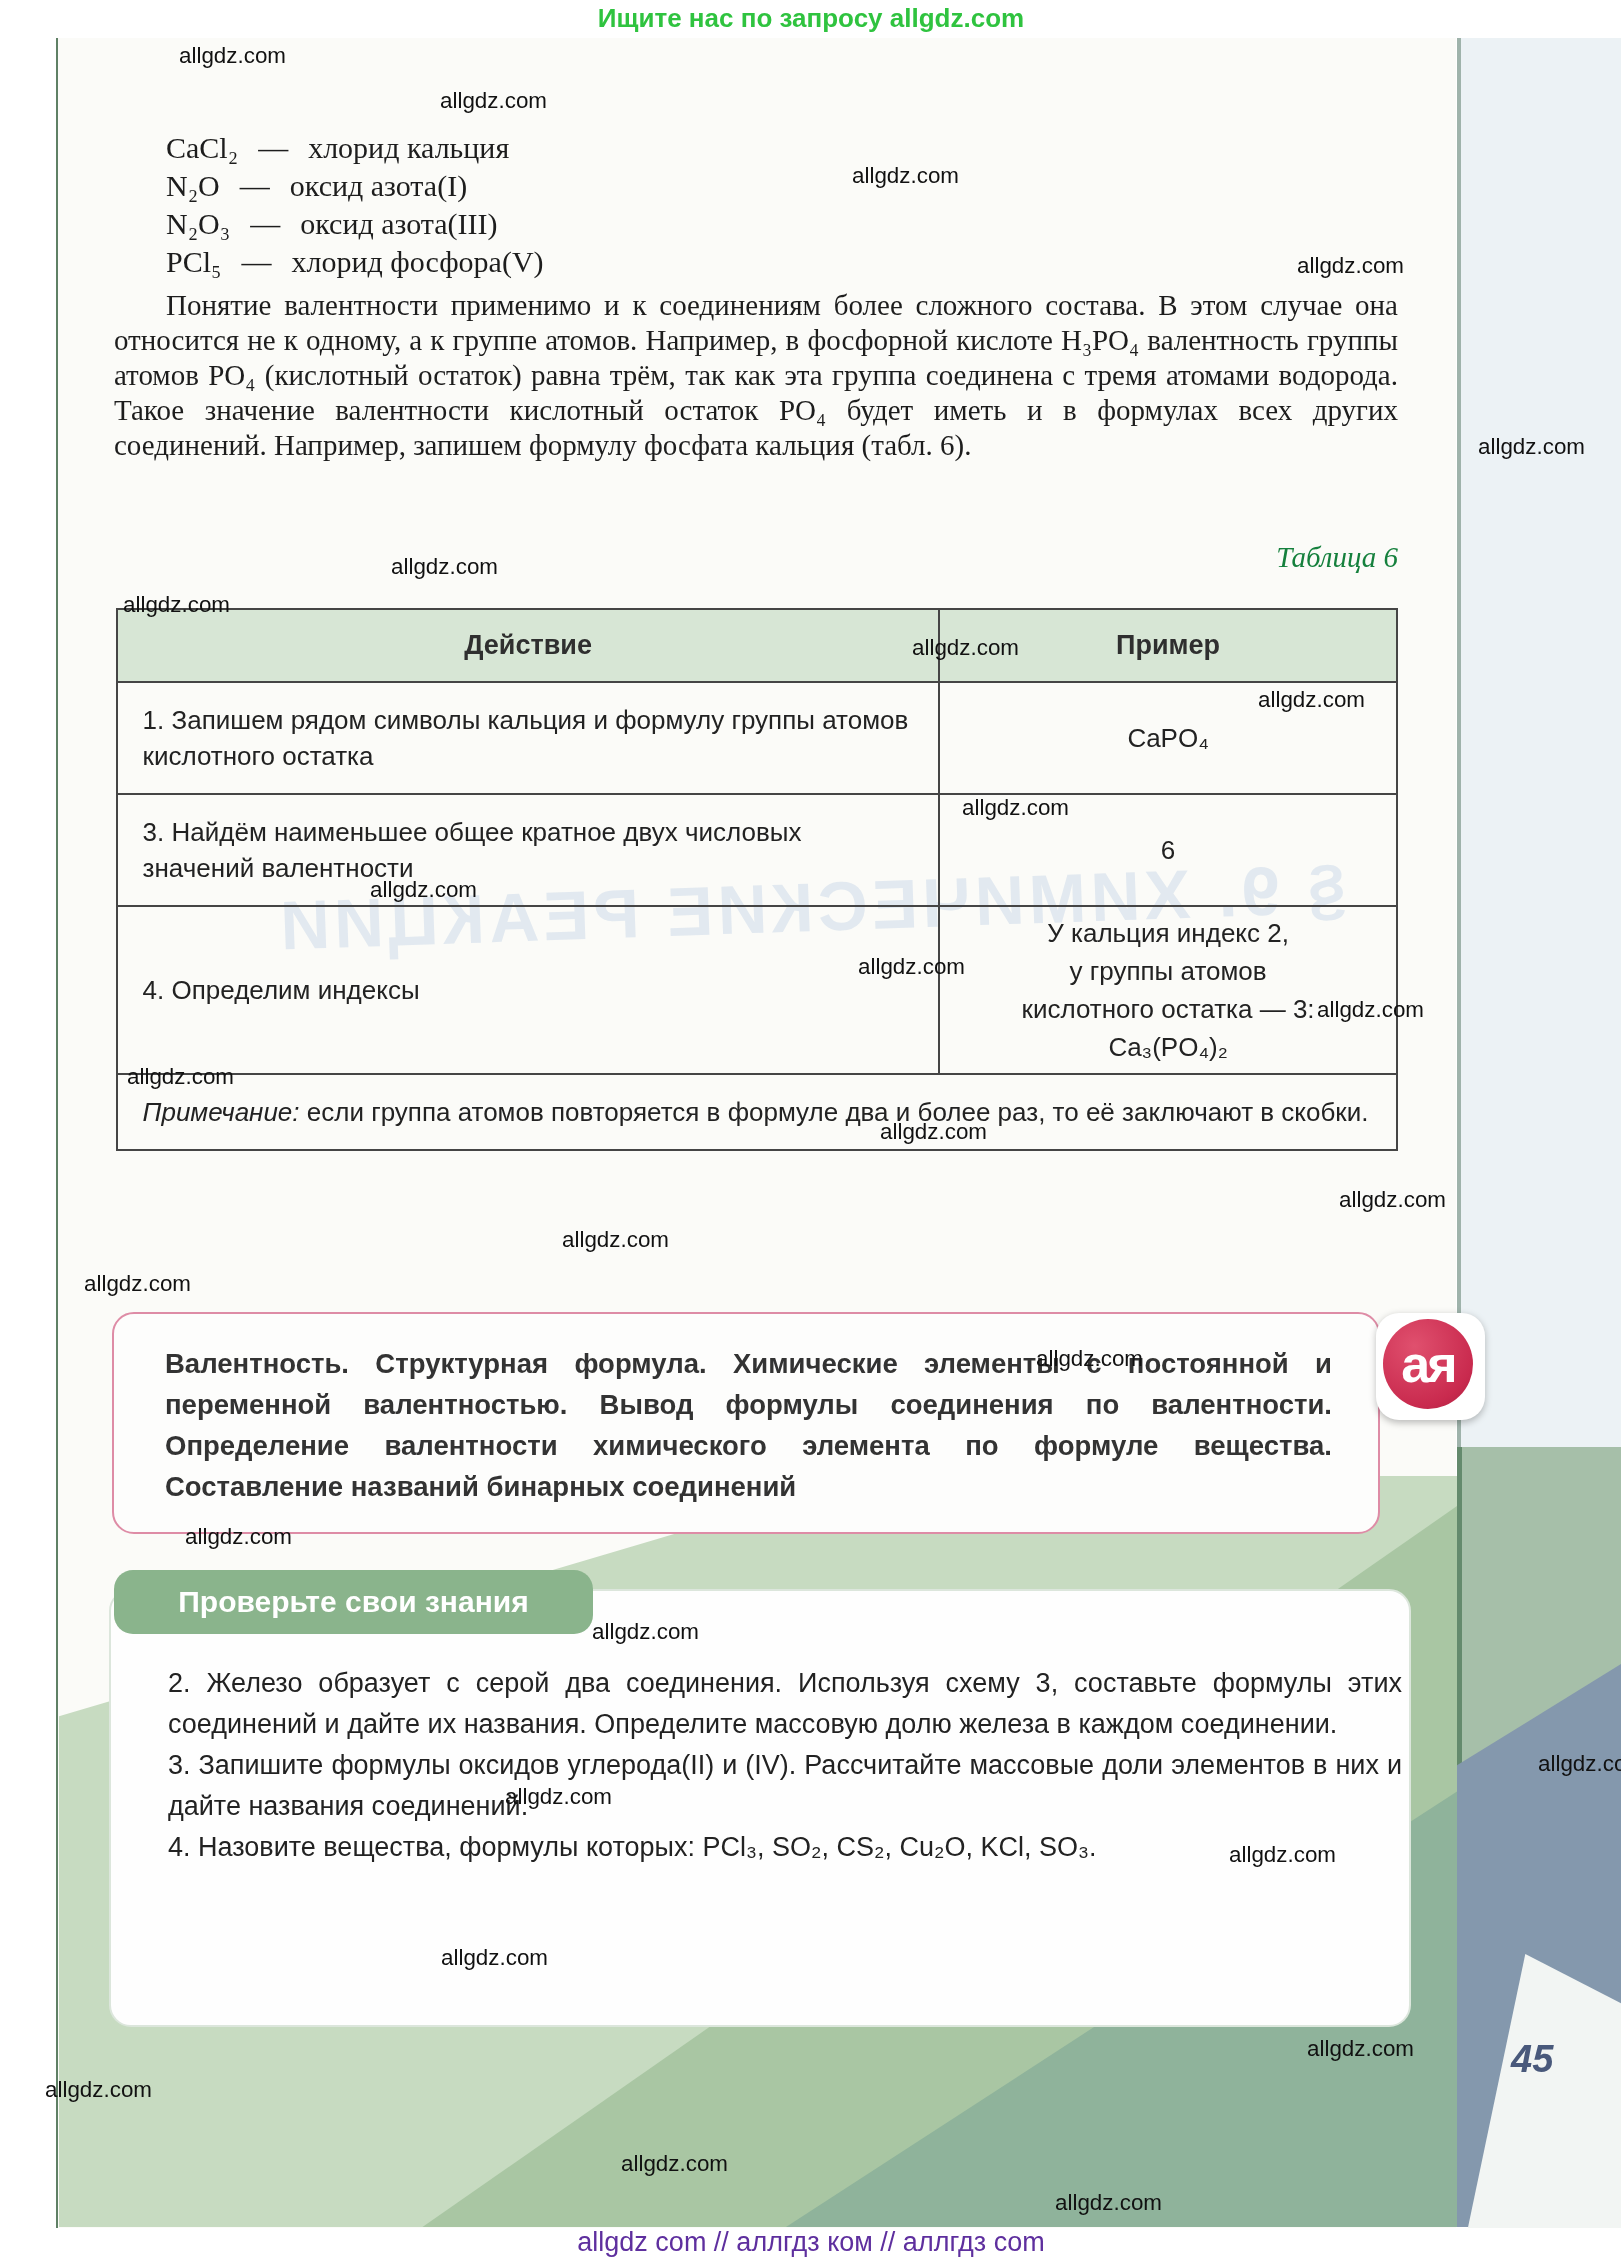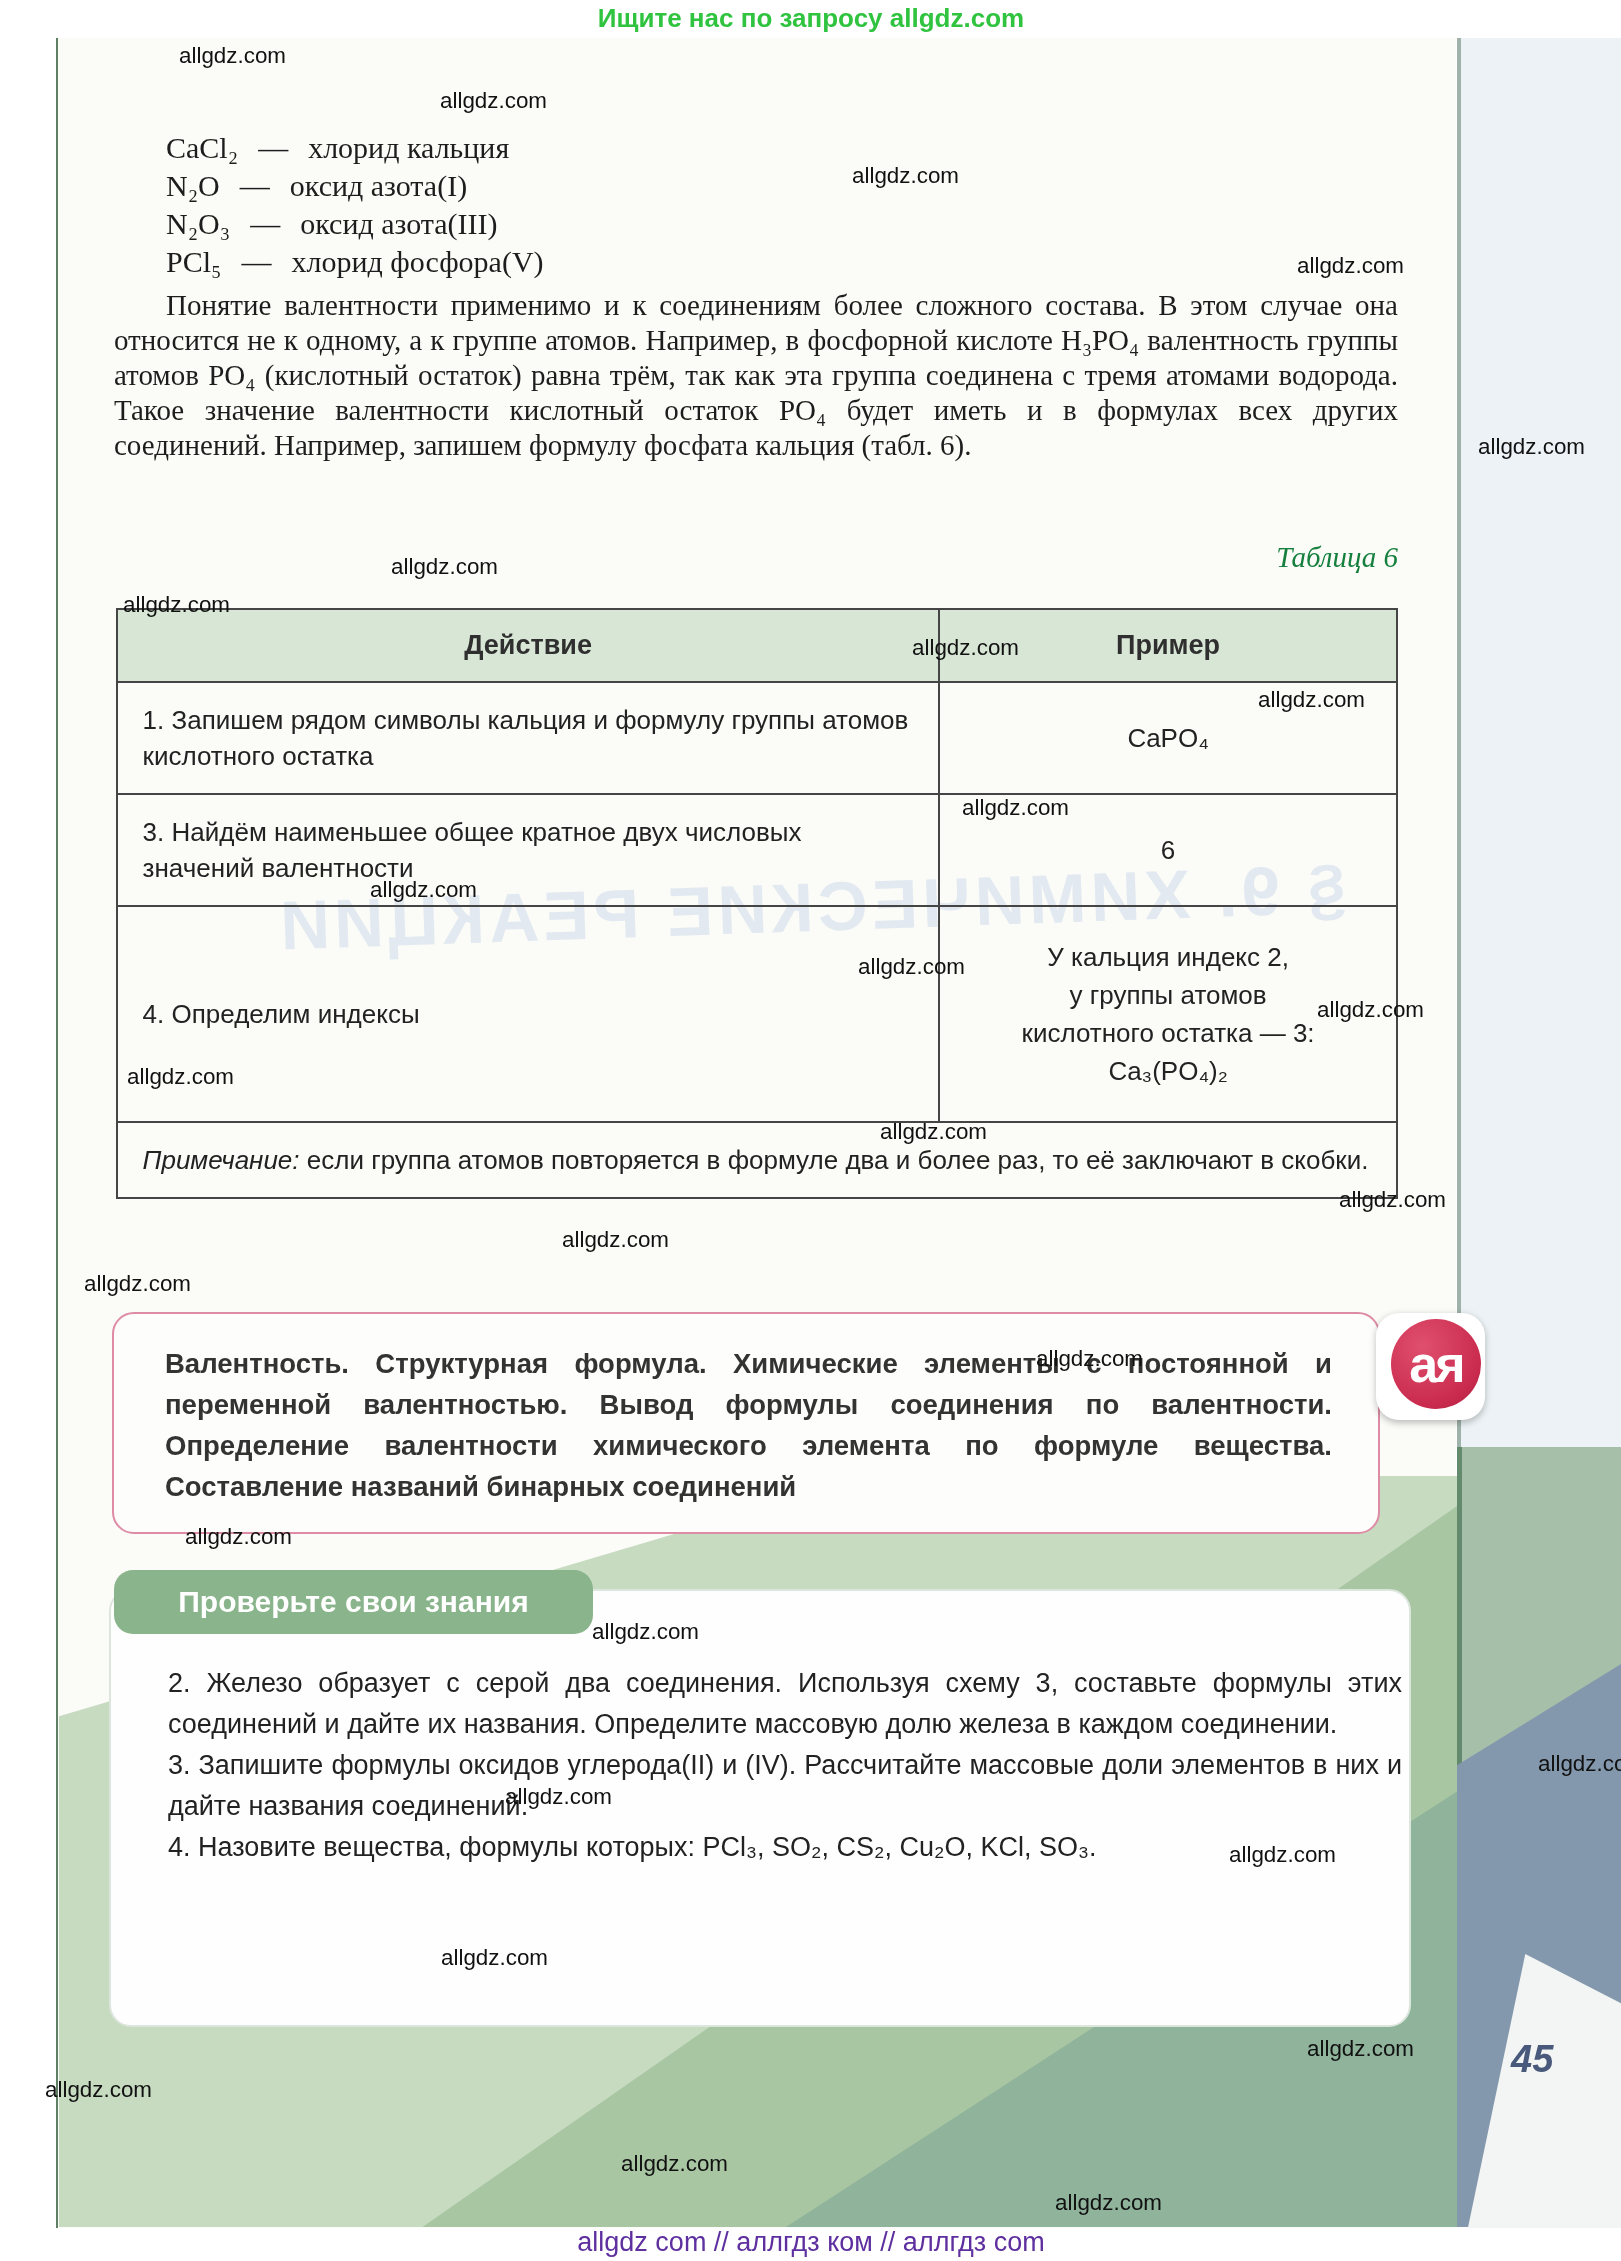--- a/index.html
+++ b/index.html
@@ -53,35 +53,35 @@
 
   
   .table-caption{position:absolute;left:116px;top:541px;width:1282px;text-align:right;z-index:2;
                  font-family:"Liberation Serif",serif;font-style:italic;font-size:29px;color:#15803d;}
   .main-table{position:absolute;left:116px;top:608px;width:1282px;border-collapse:collapse;z-index:2;}
   .main-table th{border:2.2px solid #454545;background:#d7e6d5;font-size:27px;font-weight:bold;
                  color:#2f2f2f;padding:20px 14.5px;}
   .main-table td{border:2.2px solid #454545;font-size:26px;line-height:36px;color:#222;
                  vertical-align:middle;}
   .action-cell{width:771px;padding:19px 24.6px;}
-  .example-cell{text-align:center;padding:31px 19px;}
+  .example-cell{text-align:center;padding:7px 19px;}
   .ex-line{line-height:38px;}
   .main-table tfoot td{padding:19px 24.6px;line-height:36px;}
   .note-label{font-style:italic;}
 
   
   .summary-box{position:absolute;left:112px;top:1312px;width:1268px;box-sizing:border-box;z-index:2;
                border:2.2px solid #de8ca6;border-radius:22px;background:#fdfdfc;
                padding:29px 46px 24.6px 51px;font-size:27.5px;font-weight:bold;line-height:41px;
                text-align:justify;color:#333;}
 
   
   .badge{position:absolute;left:1376px;top:1313px;width:109px;height:107px;background:#ffffff;
          border-radius:23px;box-shadow:0 2.2px 7.2px rgba(0,0,0,0.25);z-index:3;}
-  .badge-circle{position:absolute;left:15px;top:5.8px;width:90px;height:90px;border-radius:50%;
+  .badge-circle{position:absolute;left:7px;top:5.8px;width:90px;height:90px;border-radius:50%;
                 background:radial-gradient(circle at 35% 30%, #e0506e, #c92a4e 70%, #a81f3e);
                 display:flex;align-items:center;justify-content:center;}
   .badge-letters{color:#ffffff;font-size:52px;font-weight:bold;letter-spacing:-2.9px;line-height:1;}
 
   
   .qbox{position:absolute;left:109px;top:1589px;width:1302px;height:438px;box-sizing:border-box;
         background:#fefefe;border:2.2px solid #dce6dc;border-radius:22px;z-index:2;}
   .banner{position:absolute;left:114px;top:1570px;width:479px;height:64px;background:#8ab48c;
           border-radius:19px;display:flex;align-items:center;justify-content:center;z-index:3;
           color:#ffffff;font-size:30px;font-weight:bold;}

